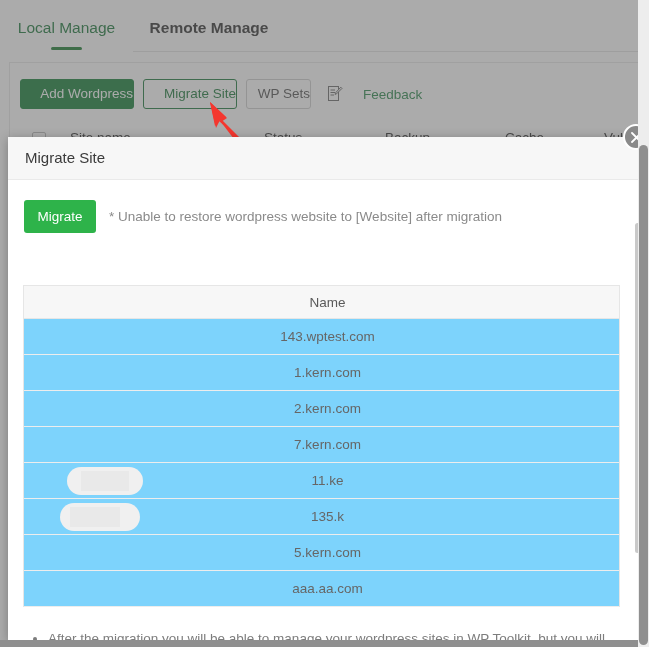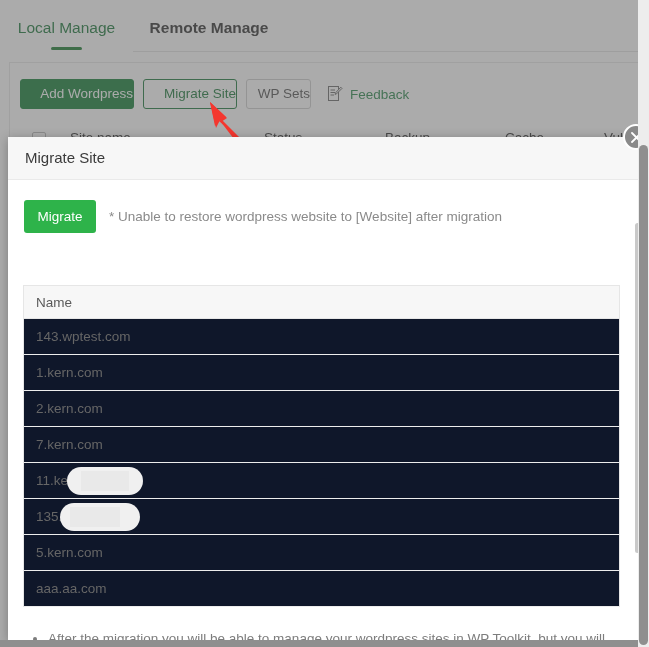--- a/index.html
+++ b/index.html
@@ -86,21 +86,21 @@
   .btn-wpsets {
     left: 236px; width: 65px;
     background: #ffffff;
     color: #555555;
     border: 1px solid #cfcfcf;
   }
   .feedback {
     position: absolute;
     left: 318px; top: 16px;
     height: 30px;
-    display: flex; align-items: center; gap: 7px;
+    display: flex; align-items: center; gap: 20px;
     color: #2d8a4e;
     font-size: 13.5px;
     cursor: pointer;
   }
   .feedback svg { display: block; }
 
   
   .bg-table {
     position: absolute;
     left: 9px; top: 120px;
@@ -208,21 +208,22 @@
     color: #8a8a8a;
     white-space: nowrap;
   }
 
   .site-table {
     position: absolute;
     left: 15px; top: 105px;
     width: 597px;
     border: 1px solid #e6e6e6;
     border-bottom: none;
-    background: #0f172a;
+    background: #7dd3fc;
+    text-align: center;
   }
   .site-head {
     height: 33px;
     line-height: 33px;
     padding-left: 12px;
     background: #f7f7f7;
     font-size: 13.5px;
     color: #5a5a5a;
     border-bottom: 1px solid #e6e6e6;
   }

